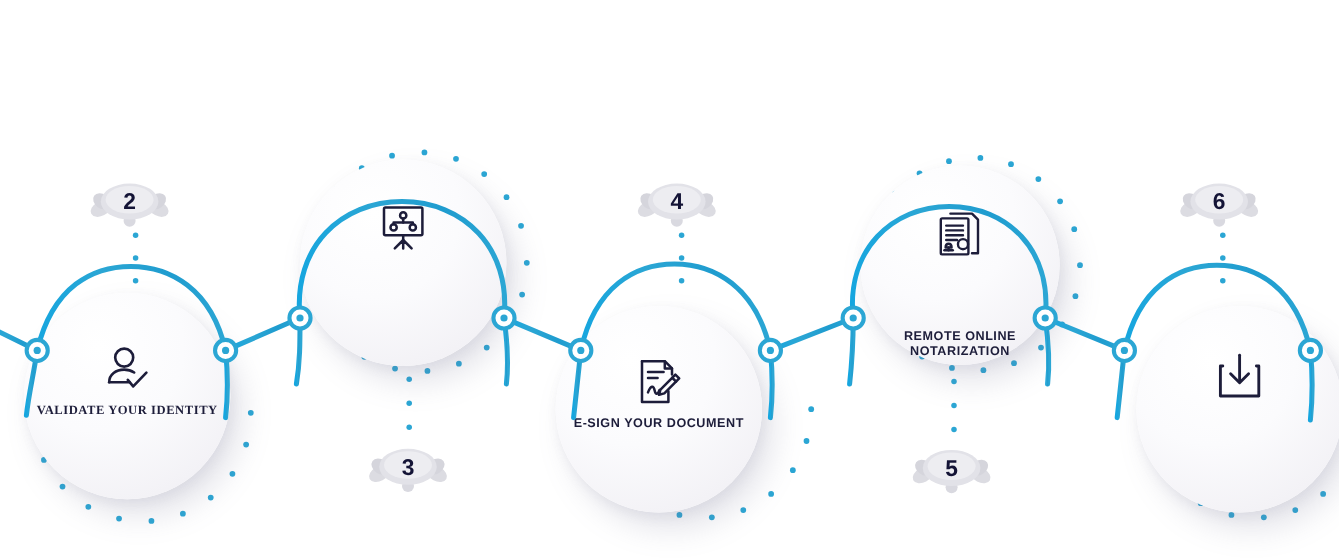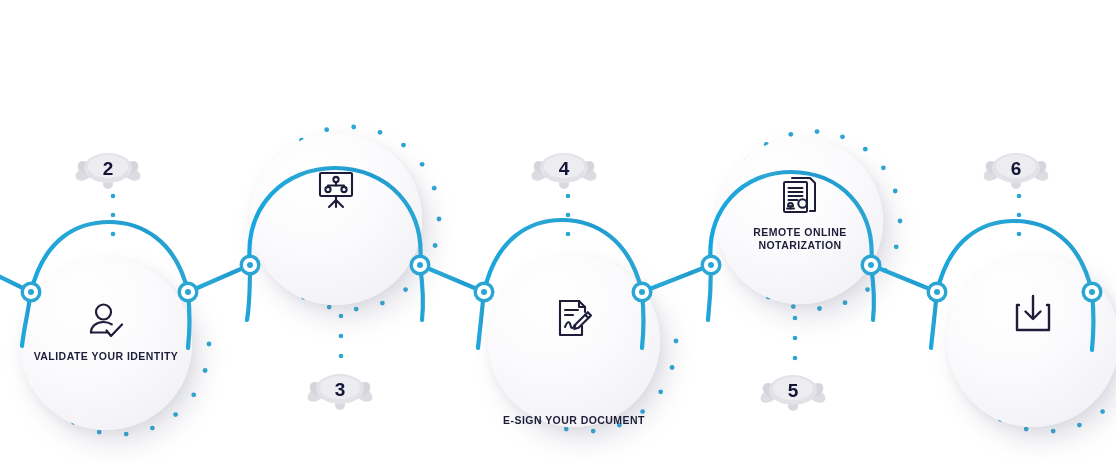--- a/index.html
+++ b/index.html
@@ -59,24 +59,24 @@
     font-size: 10.5px;
     letter-spacing: 0.45px;
     line-height: 1.25;
     text-align: center;
     text-transform: uppercase;
     width: 92%;
     user-select: none;
   }
 
   
-  .step.s1 { left: 20px;  top: 258px; width: 172px; height: 172px; padding-top: 40px; }
+  .step.s1 { left: 20px;  top: 244px; width: 172px; height: 172px; padding-top: 40px; font-family: Liberation Serif, serif; }
   .step.s2 { left: 250px; top: 133px; width: 172px; height: 172px; padding-top: 34px; }
-  .step.s3 { left: 488px; top: 255px; width: 172px; height: 172px; padding-top: 40px; justify-content: space-between; }
-  .step.s4 { left: 717px; top: 138px; width: 166px; height: 166px; padding-top: 36px; }
+  .step.s3 { left: 463px; top: 255px; width: 172px; height: 172px; padding-top: 40px; }
+  .step.s4 { left: 717px; top: 138px; width: 166px; height: 166px; padding-top: 36px; gap: 48px; }
   .step.s5 { left: 947px; top: 255px; width: 172px; height: 172px; padding-top: 36px; }
 
   .badge-num {
     font-family: "Liberation Sans", sans-serif;
     font-weight: 700;
     font-size: 19px;
     fill: #141436;
   }
 </style>
 </head>

